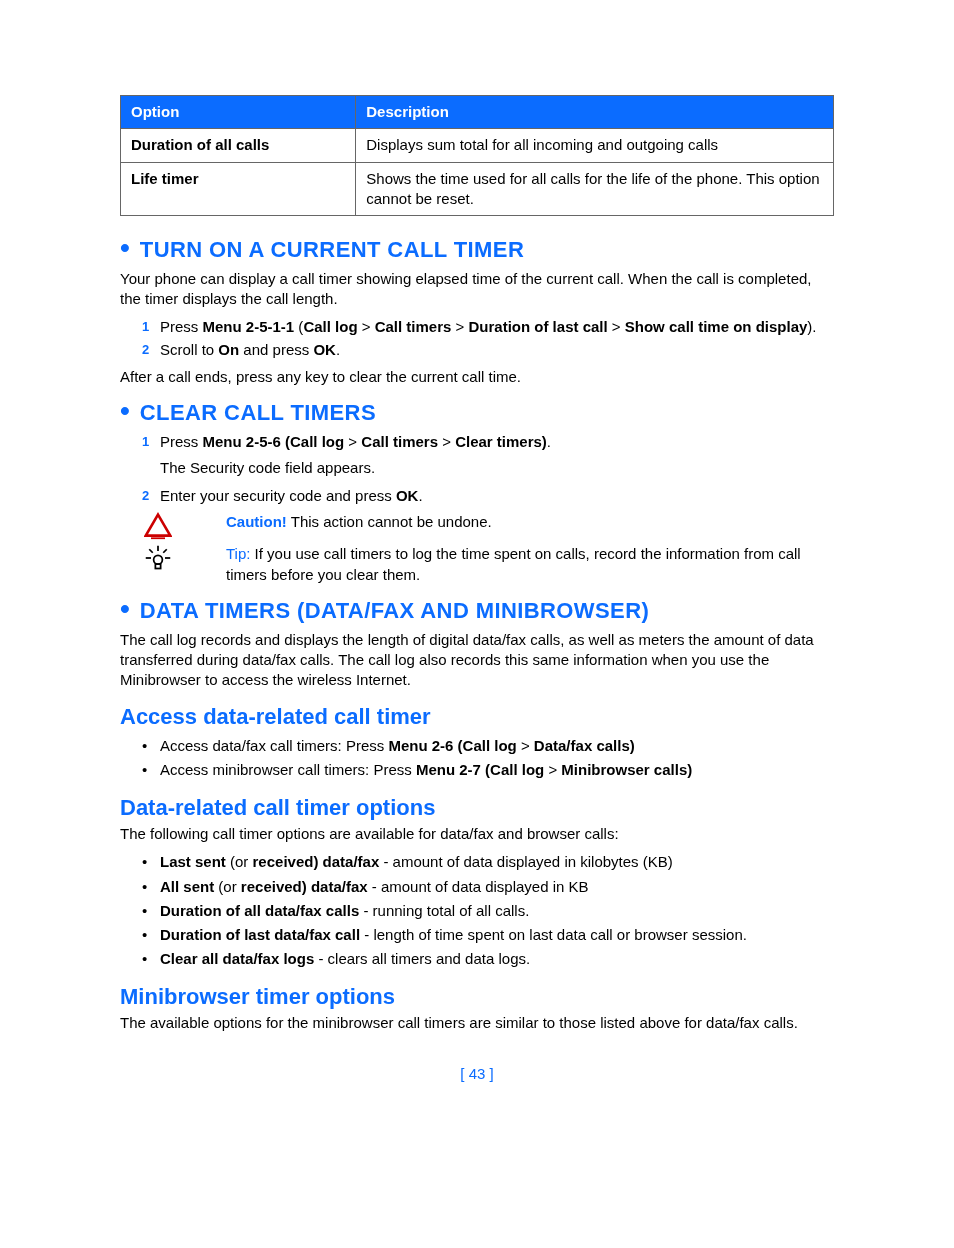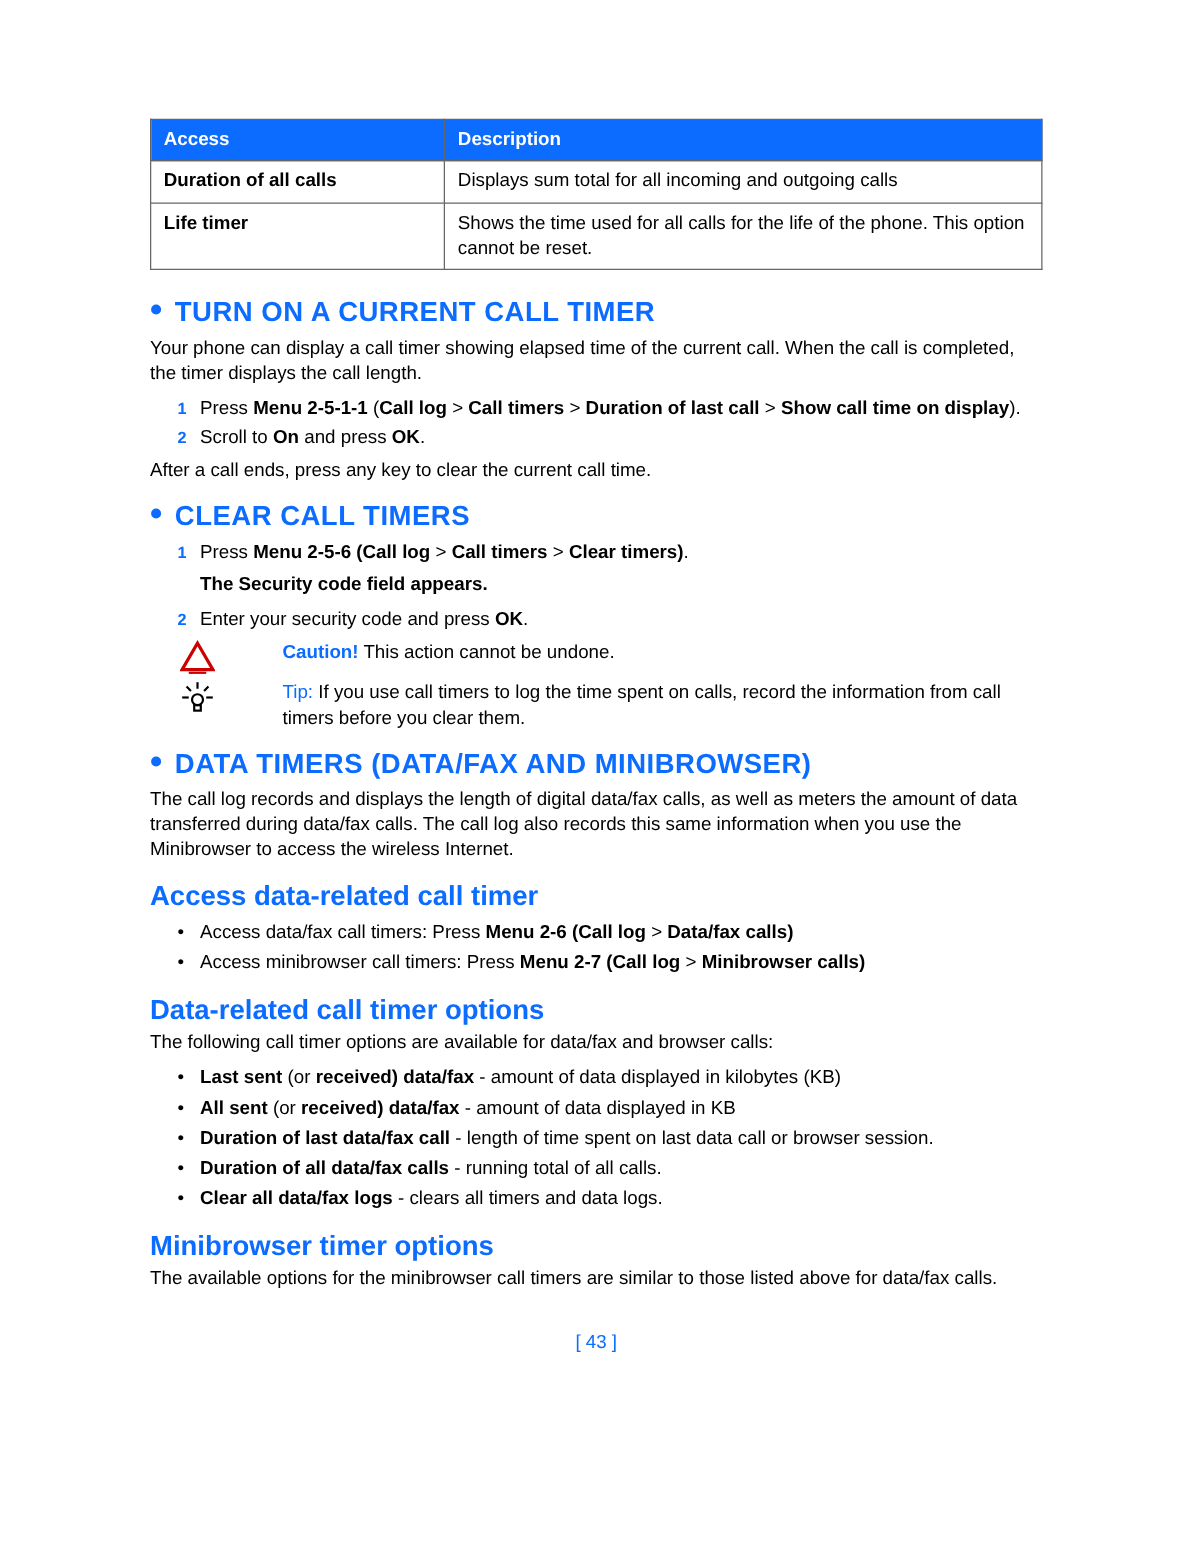--- a/index.html
+++ b/index.html
@@ -77,21 +77,21 @@
   .tip-label { color: #0b6cff; font-weight: normal; }
   .page-num { text-align: center; margin-top: 30px; color: #0b6cff; font-size: 15px; }
   .caution-svg, .tip-svg { width: 28px; height: 28px; }
 </style>
 </head>
 <body>
 
 <table>
   <thead>
     <tr>
-      <th>Access</th>
+      <th>Option</th>
       <th>Description</th>
     </tr>
   </thead>
   <tbody>
     <tr>
       <td class="opt">Duration of all calls</td>
       <td>Displays sum total for all incoming and outgoing calls</td>
     </tr>
     <tr>
       <td class="opt">Life timer</td>
@@ -115,21 +115,21 @@
 </ol>
 <p class="body-p">After a call ends, press any key to clear the current call time.</p>
 
 <div class="h-row">
   <span class="h-bullet">•</span>
   <span class="h-title">CLEAR CALL TIMERS</span>
 </div>
 <ol class="steps">
   <li><span class="num">1</span>
     <span>Press </span><b>Menu 2-5-6 (Call log</b><span> &gt; </span><b>Call timers</b><span> &gt; </span><b>Clear timers)</b><span>.</span>
-    <div class="after-note" style="margin-left:0; margin-top:6px;font-weight:bold;">The Security code field appears.</div>
+    <div class="after-note" style="margin-left:0; margin-top:6px;">The Security code field appears.</div>
   </li>
   <li><span class="num">2</span>
     <span>Enter your security code and press </span><b>OK</b><span>.</span>
   </li>
 </ol>
 
 <div class="note-row">
   <div class="note-icon">
     <svg class="caution-svg" viewBox="0 0 32 32">
       <polygon points="16,3 30,27 2,27" fill="none" stroke="#c00" stroke-width="3"></polygon>
@@ -172,21 +172,21 @@
   <li>
     <span>Access minibrowser call timers: Press </span><b>Menu 2-7 (Call log</b><span> &gt; </span><b>Minibrowser calls)</b>
   </li>
 </ul>
 
 <div class="sub-h">Data-related call timer options</div>
 <p class="body-p">The following call timer options are available for data/fax and browser calls:</p>
 <ul class="bul">
   <li><b>Last sent</b><span> (or </span><b>received) data/fax</b><span> - amount of data displayed in kilobytes (KB)</span></li>
   <li><b>All sent</b><span> (or </span><b>received) data/fax</b><span> - amount of data displayed in KB</span></li>
+  <li><b>Duration of all data/fax calls</b><span> - running total of all calls.</span></li>
   <li><b>Duration of last data/fax call</b><span> - length of time spent on last data call or browser session.</span></li>
-  <li><b>Duration of all data/fax calls</b><span> - running total of all calls.</span></li>
   <li><b>Clear all data/fax logs</b><span> - clears all timers and data logs.</span></li>
 </ul>
 
 <div class="sub-h">Minibrowser timer options</div>
 <p class="body-p">The available options for the minibrowser call timers are similar to those listed above for data/fax calls.</p>
 
 <div class="page-num">[ 43 ]</div>
 
 </body></html>

